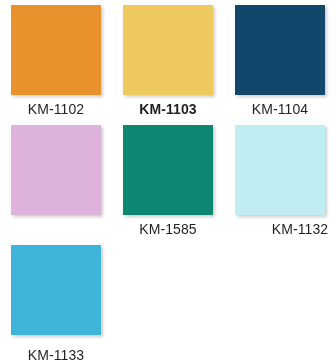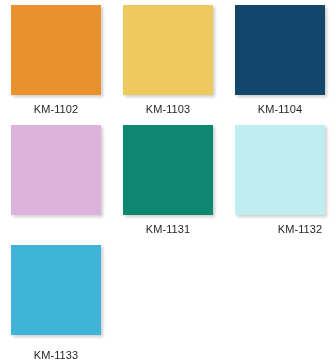--- a/index.html
+++ b/index.html
@@ -29,56 +29,56 @@
     flex-direction: column;
     align-items: center;
   }
   .swatch-chip {
     width: 90px;
     height: 90px;
     box-shadow: 2px 2px 3px rgba(0, 0, 0, 0.20);
   }
   .swatch-label {
     margin-top: 8px;
-    font-size: 11px;
+    font-size: 14px;
     line-height: 13px;
     color: #231f20;
     letter-spacing: 0.1px;
     white-space: nowrap;
   }
 </style>
 </head>
 <body style="background-color: rgb(255, 255, 255);">
 
 <div class="palette-grid">
 
   <div class="swatch-cell">
     <div class="swatch-chip" style="background-color: rgb(232, 145, 45);"></div>
     <div class="swatch-label" style="color: rgb(35, 31, 32);">KM-1102</div>
   </div>
 
   <div class="swatch-cell">
     <div class="swatch-chip" style="background-color: rgb(237, 201, 94);"></div>
-    <div class="swatch-label" style="color: rgb(35, 31, 32);">KM-1103</div>
+    <div class="swatch-label" style="color: rgb(35, 31, 32); font-weight: bold;">KM-1103</div>
   </div>
 
   <div class="swatch-cell">
     <div class="swatch-chip" style="background-color: rgb(18, 71, 107);"></div>
     <div class="swatch-label" style="color: rgb(35, 31, 32);">KM-1104</div>
   </div>
 
   <div class="swatch-cell">
     <div class="swatch-chip" style="background-color: rgb(221, 179, 220);"></div>
   </div>
 
 
 
   <div class="swatch-cell">
     <div class="swatch-chip" style="background-color: rgb(14, 135, 114);"></div>
-    <div class="swatch-label" style="color: rgb(35, 31, 32);">KM-1131</div>
+    <div class="swatch-label" style="color: rgb(35, 31, 32);">KM-1585</div>
   </div>
 
   <div class="swatch-cell">
     <div class="swatch-chip" style="background-color: rgb(191, 237, 242);"></div>
     <div class="swatch-label" style="color: rgb(35, 31, 32); padding-left: 40px;">KM-1132</div>
   </div>
 
   <div class="swatch-cell">
     <div class="swatch-chip" style="background-color: rgb(63, 179, 216);"></div>
     <div class="swatch-label" style="color: rgb(35, 31, 32); margin-top: 14px;">KM-1133</div>

